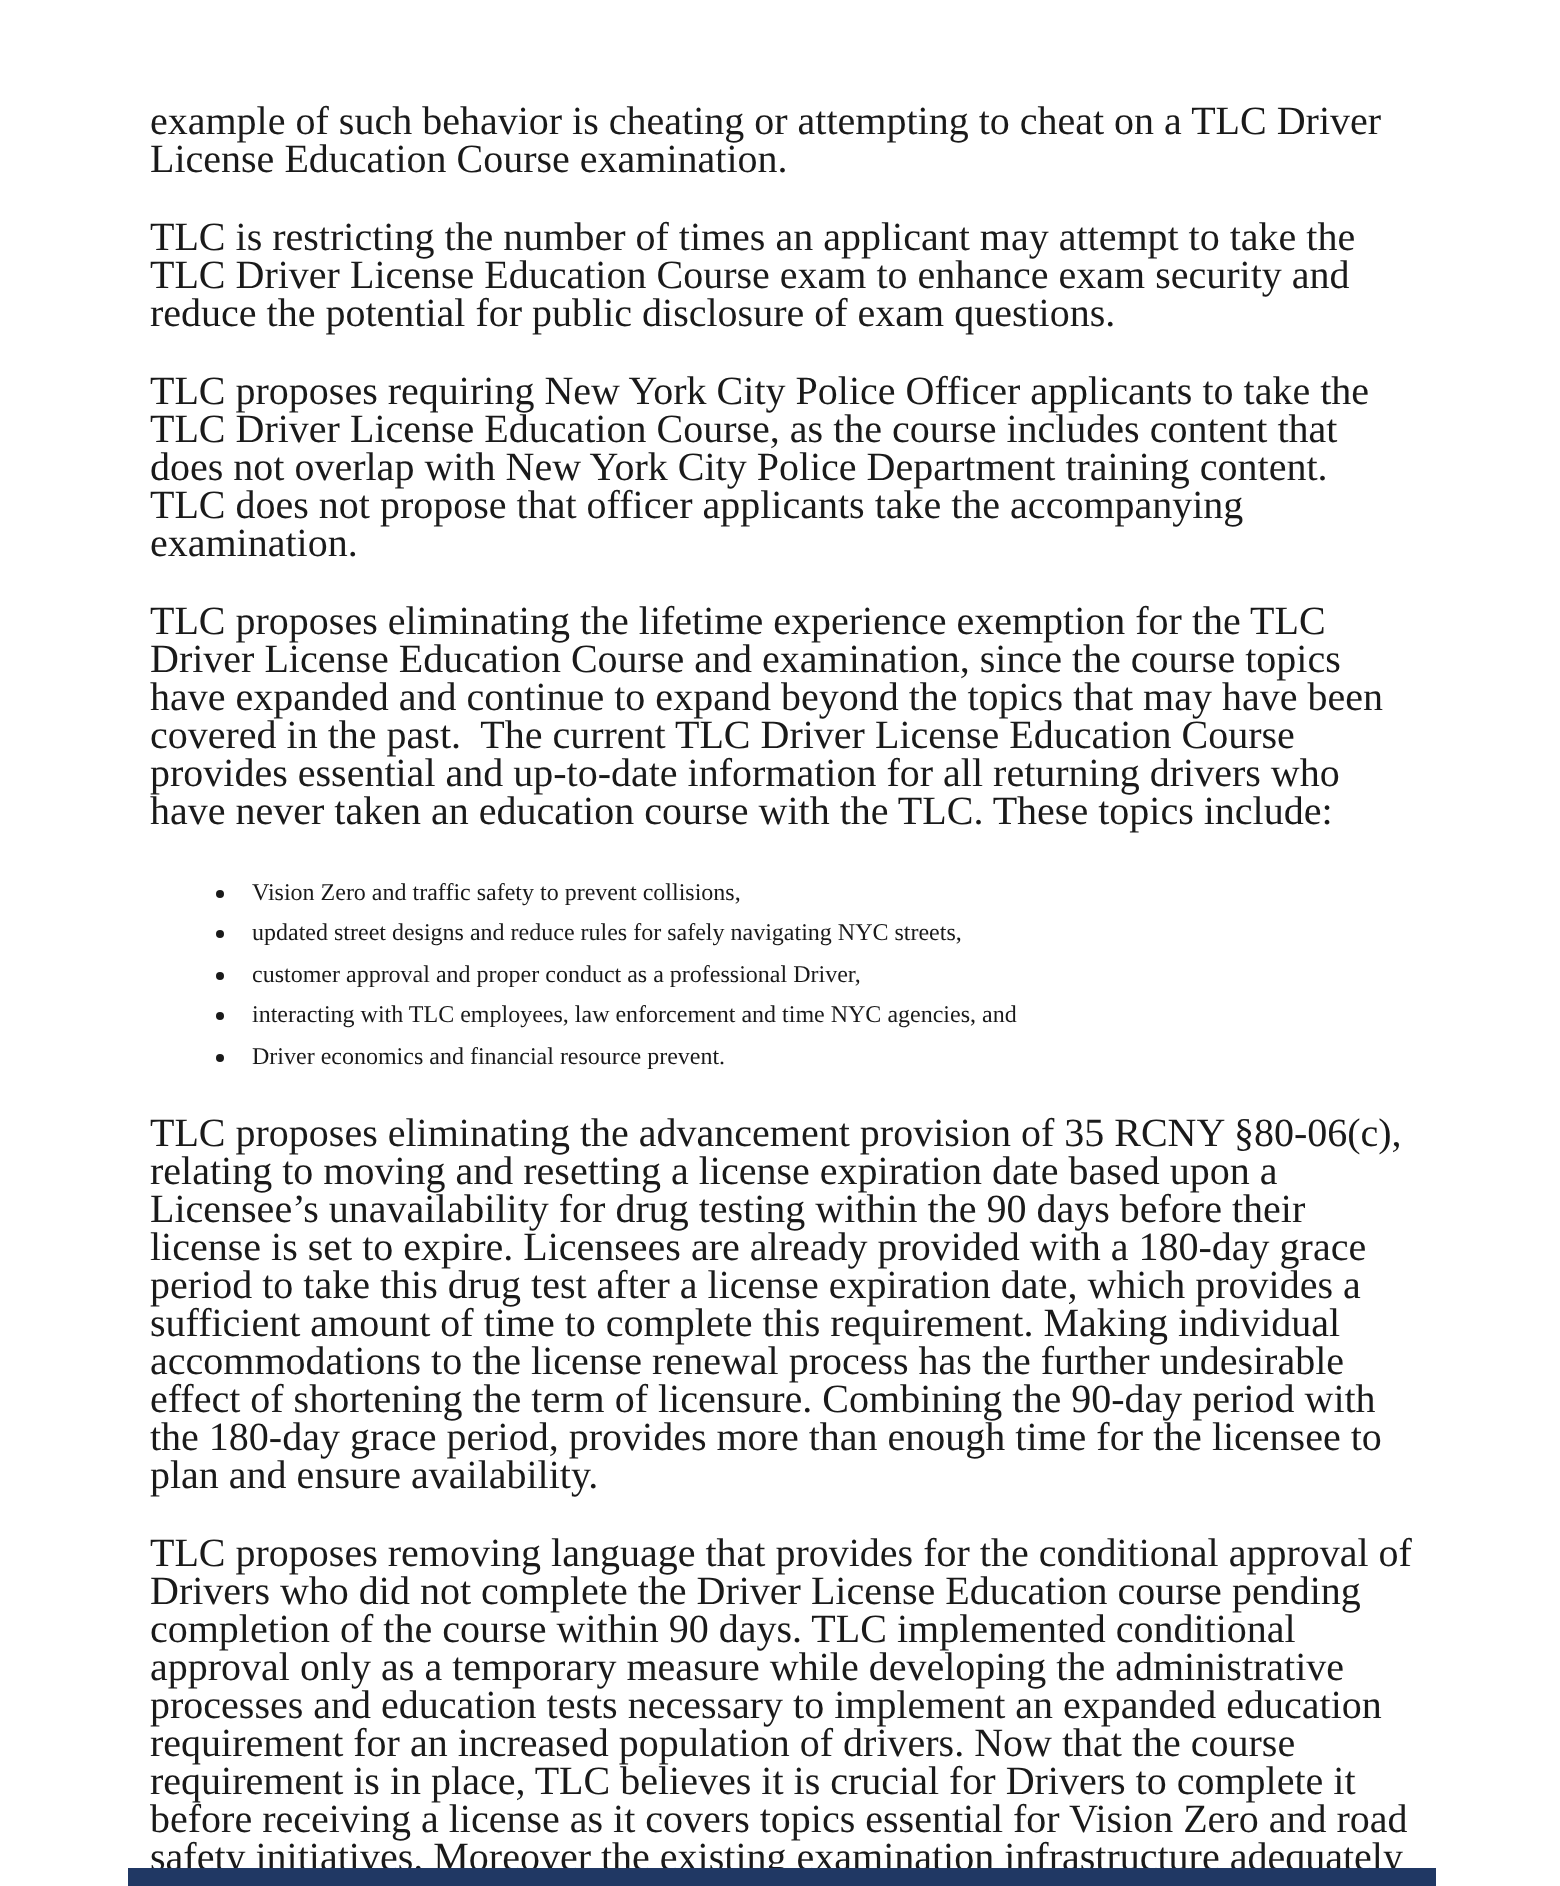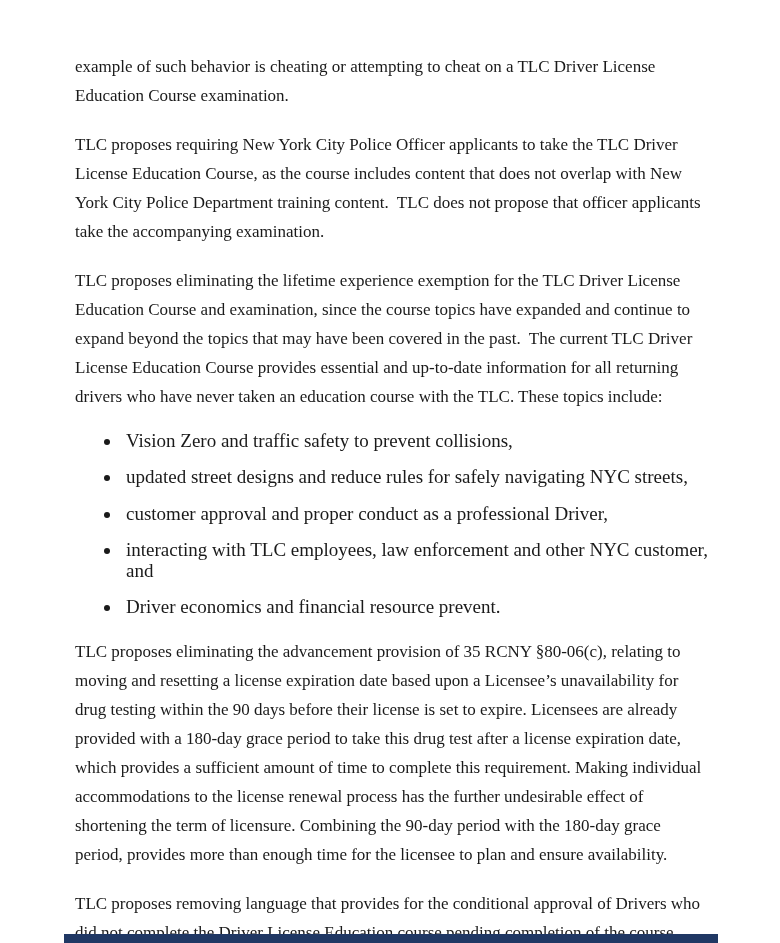--- a/index.html
+++ b/index.html
@@ -18,66 +18,66 @@
     box-sizing: border-box;
   }
   .content {
     position: absolute;
     top: 52px;
     left: 75px;
     width: 633px;
   }
   .para {
     margin: 0 0 20px 0;
-    font-size: 17px;
-    line-height: 29px;
+    font-size: 20px;
+    line-height: 19px;
     white-space: pre-wrap;
     text-align: left;
   }
   .para:last-child {
     margin-bottom: 0;
   }
   ul.bullets {
     margin: 0 0 20px 0;
     padding: 0 0 0 47px;
     list-style: disc;
   }
   ul.bullets li {
-    font-size: 19px;
+    font-size: 12px;
     line-height: 20.4px;
     padding-left: 4px;
     white-space: pre-wrap;
-    margin-top: 16px;
   }
   .bottom-bar {
     position: absolute;
     bottom: 0;
     left: 64px;
     width: 654px;
     height: 9px;
   }
 </style>
 </head>
 <body>
 
 <div class="page">
   <div class="content">
 
     <p class="para">example of such behavior is cheating or attempting to cheat on a TLC Driver License Education Course examination.</p>
 
+    <p class="para">TLC is restricting the number of times an applicant may attempt to take the TLC Driver License Education Course exam to enhance exam security and reduce the potential for public disclosure of exam questions.</p>
 
     <p class="para">TLC proposes requiring New York City Police Officer applicants to take the TLC Driver License Education Course, as the course includes content that does not overlap with New York City Police Department training content.  TLC does not propose that officer applicants take the accompanying examination.</p>
 
     <p class="para">TLC proposes eliminating the lifetime experience exemption for the TLC Driver License Education Course and examination, since the course topics have expanded and continue to expand beyond the topics that may have been covered in the past.  The current TLC Driver License Education Course provides essential and up-to-date information for all returning drivers who have never taken an education course with the TLC. These topics include:</p>
 
     <ul class="bullets">
       <li>Vision Zero and traffic safety to prevent collisions,</li>
       <li>updated street designs and reduce rules for safely navigating NYC streets,</li>
       <li>customer approval and proper conduct as a professional Driver,</li>
-      <li>interacting with TLC employees, law enforcement and other NYC customer, and</li>
+      <li>interacting with TLC employees, law enforcement and time NYC agencies, and</li>
       <li>Driver economics and financial resource prevent.</li>
     </ul>
 
     <p class="para">TLC proposes eliminating the advancement provision of 35 RCNY §80-06(c), relating to moving and resetting a license expiration date based upon a Licensee’s unavailability for drug testing within the 90 days before their license is set to expire. Licensees are already provided with a 180-day grace period to take this drug test after a license expiration date, which provides a sufficient amount of time to complete this requirement. Making individual accommodations to the license renewal process has the further undesirable effect of shortening the term of licensure. Combining the 90-day period with the 180-day grace period, provides more than enough time for the licensee to plan and ensure availability.</p>
 
     <p class="para">TLC proposes removing language that provides for the conditional approval of Drivers who did not complete the Driver License Education course pending completion of the course within 90 days. TLC implemented conditional approval only as a temporary measure while developing the administrative processes and education tests necessary to implement an expanded education requirement for an increased population of drivers. Now that the course requirement is in place, TLC believes it is crucial for Drivers to complete it before receiving a license as it covers topics essential for Vision Zero and road safety initiatives. Moreover the existing examination infrastructure adequately supports the current population of drivers.</p>
 
     <p class="para">Other proposed amendments to Chapter 80 are intended to update grammar.</p>
 
   </div>

